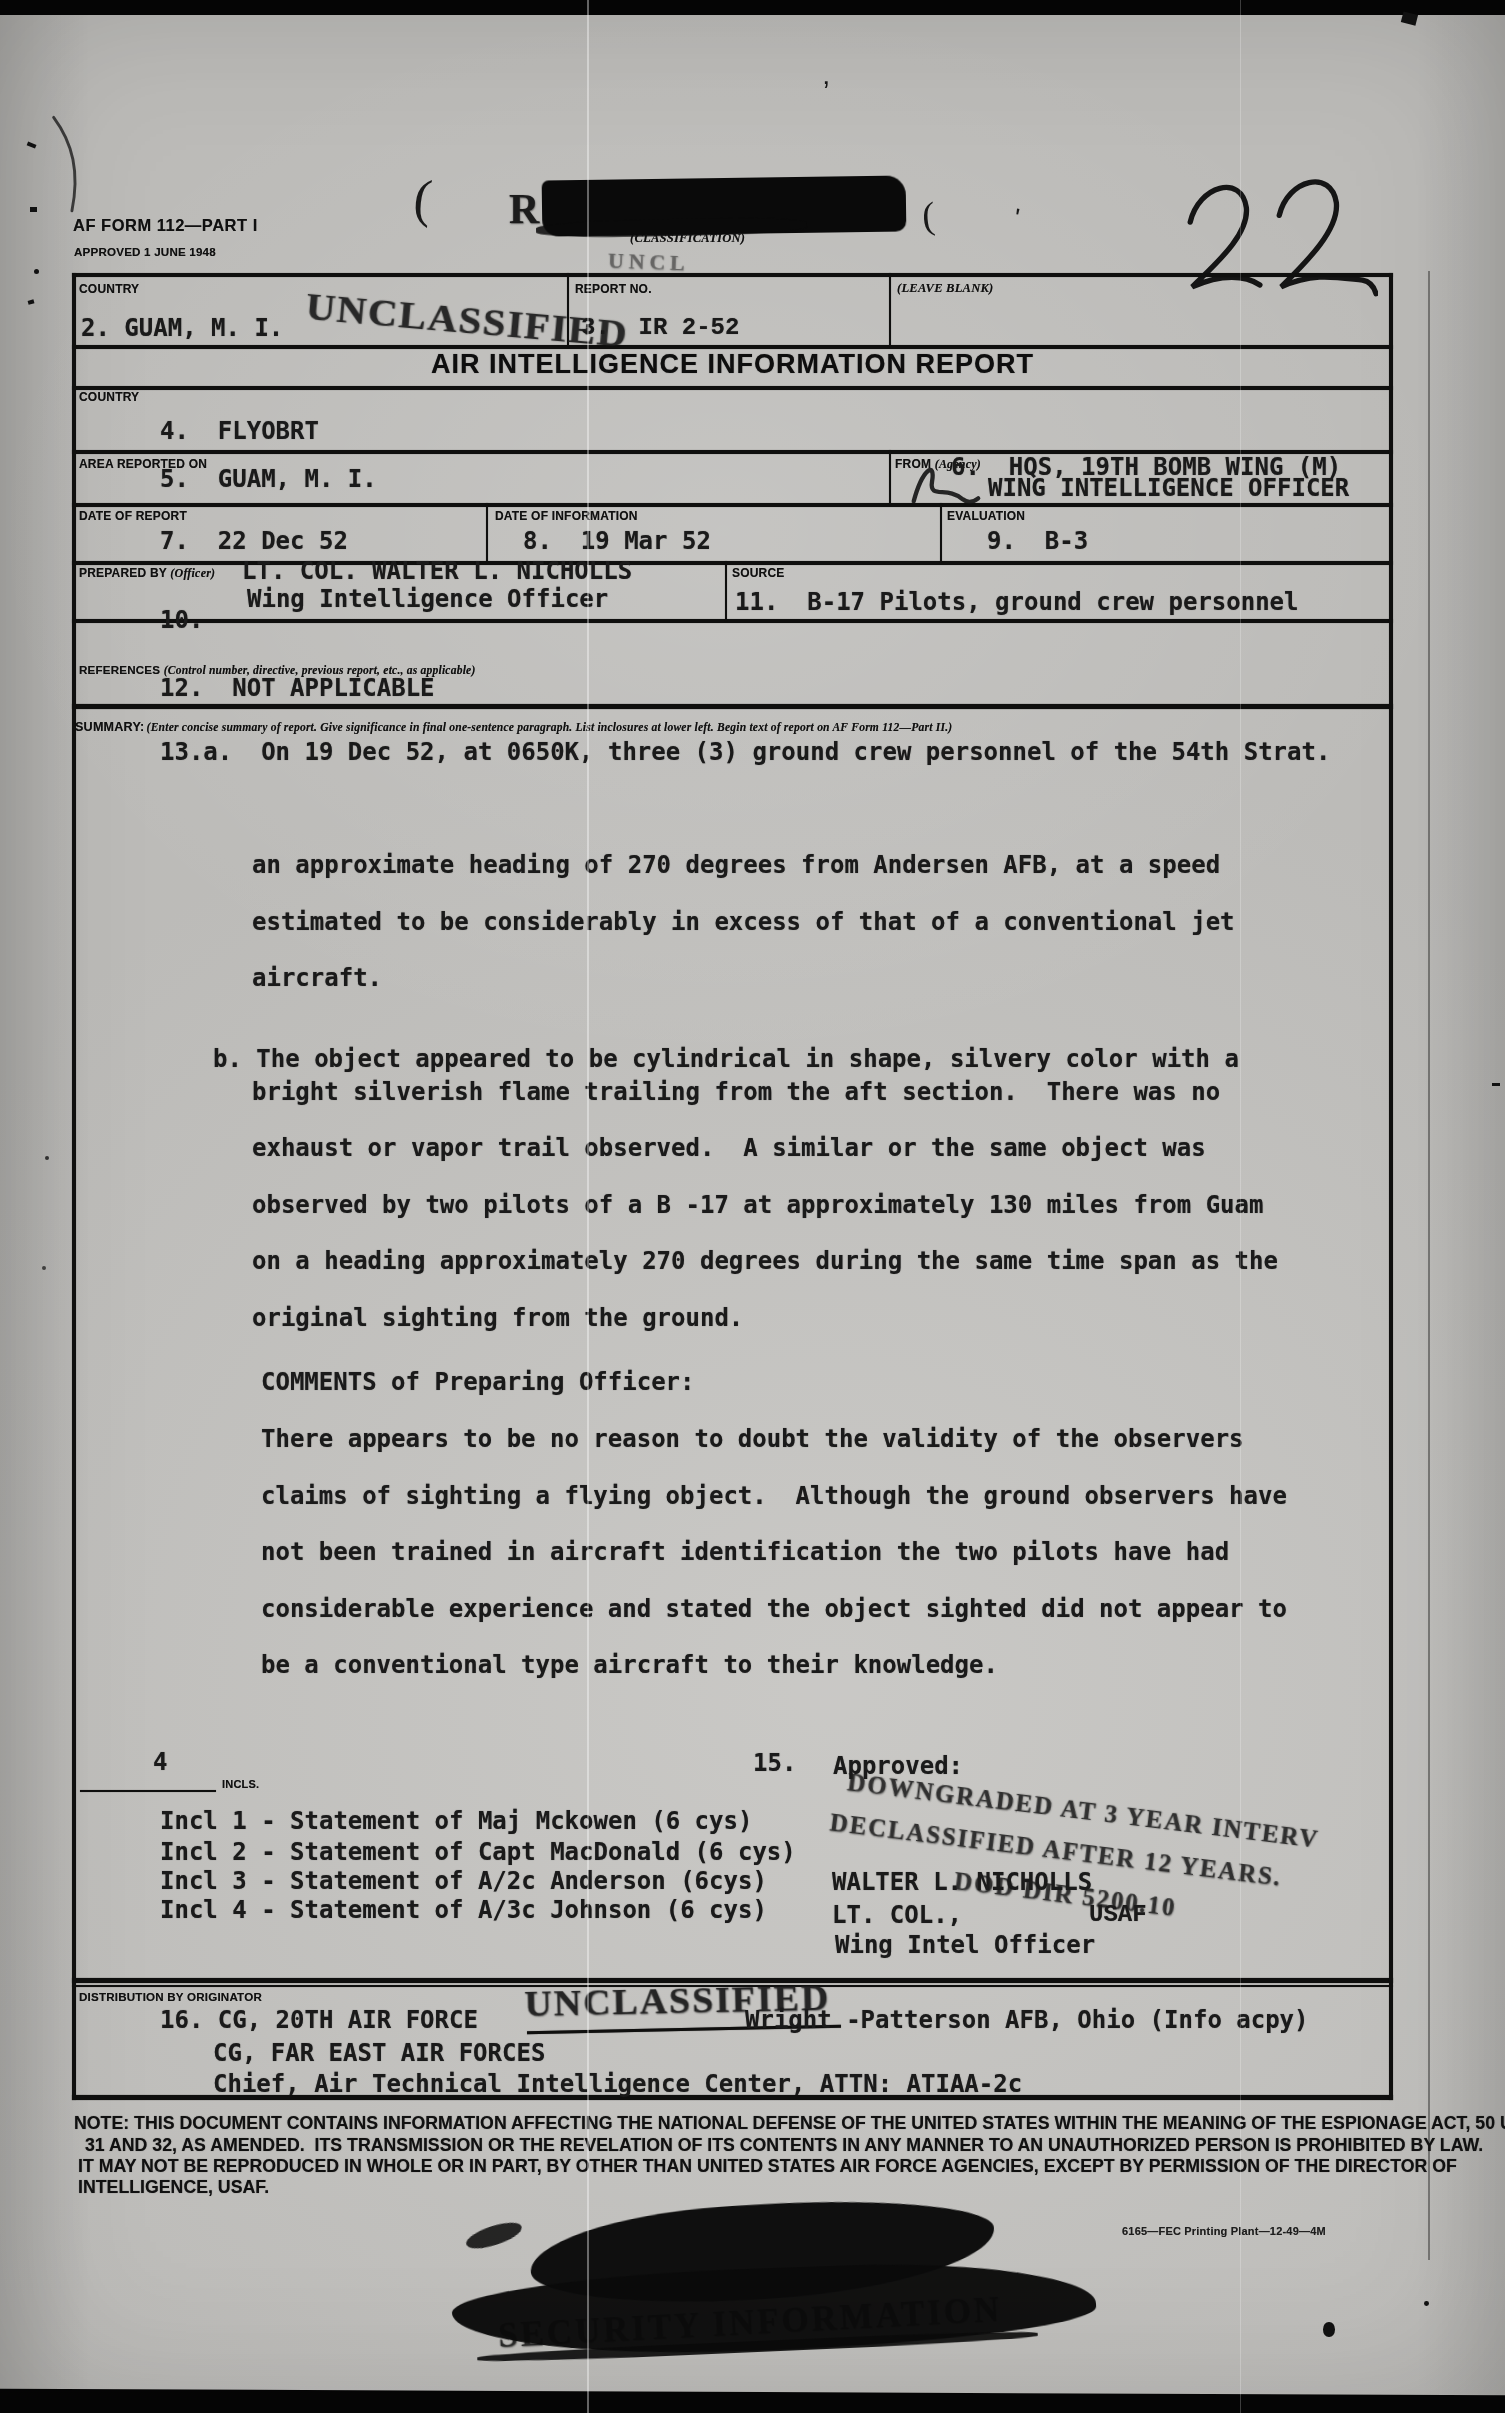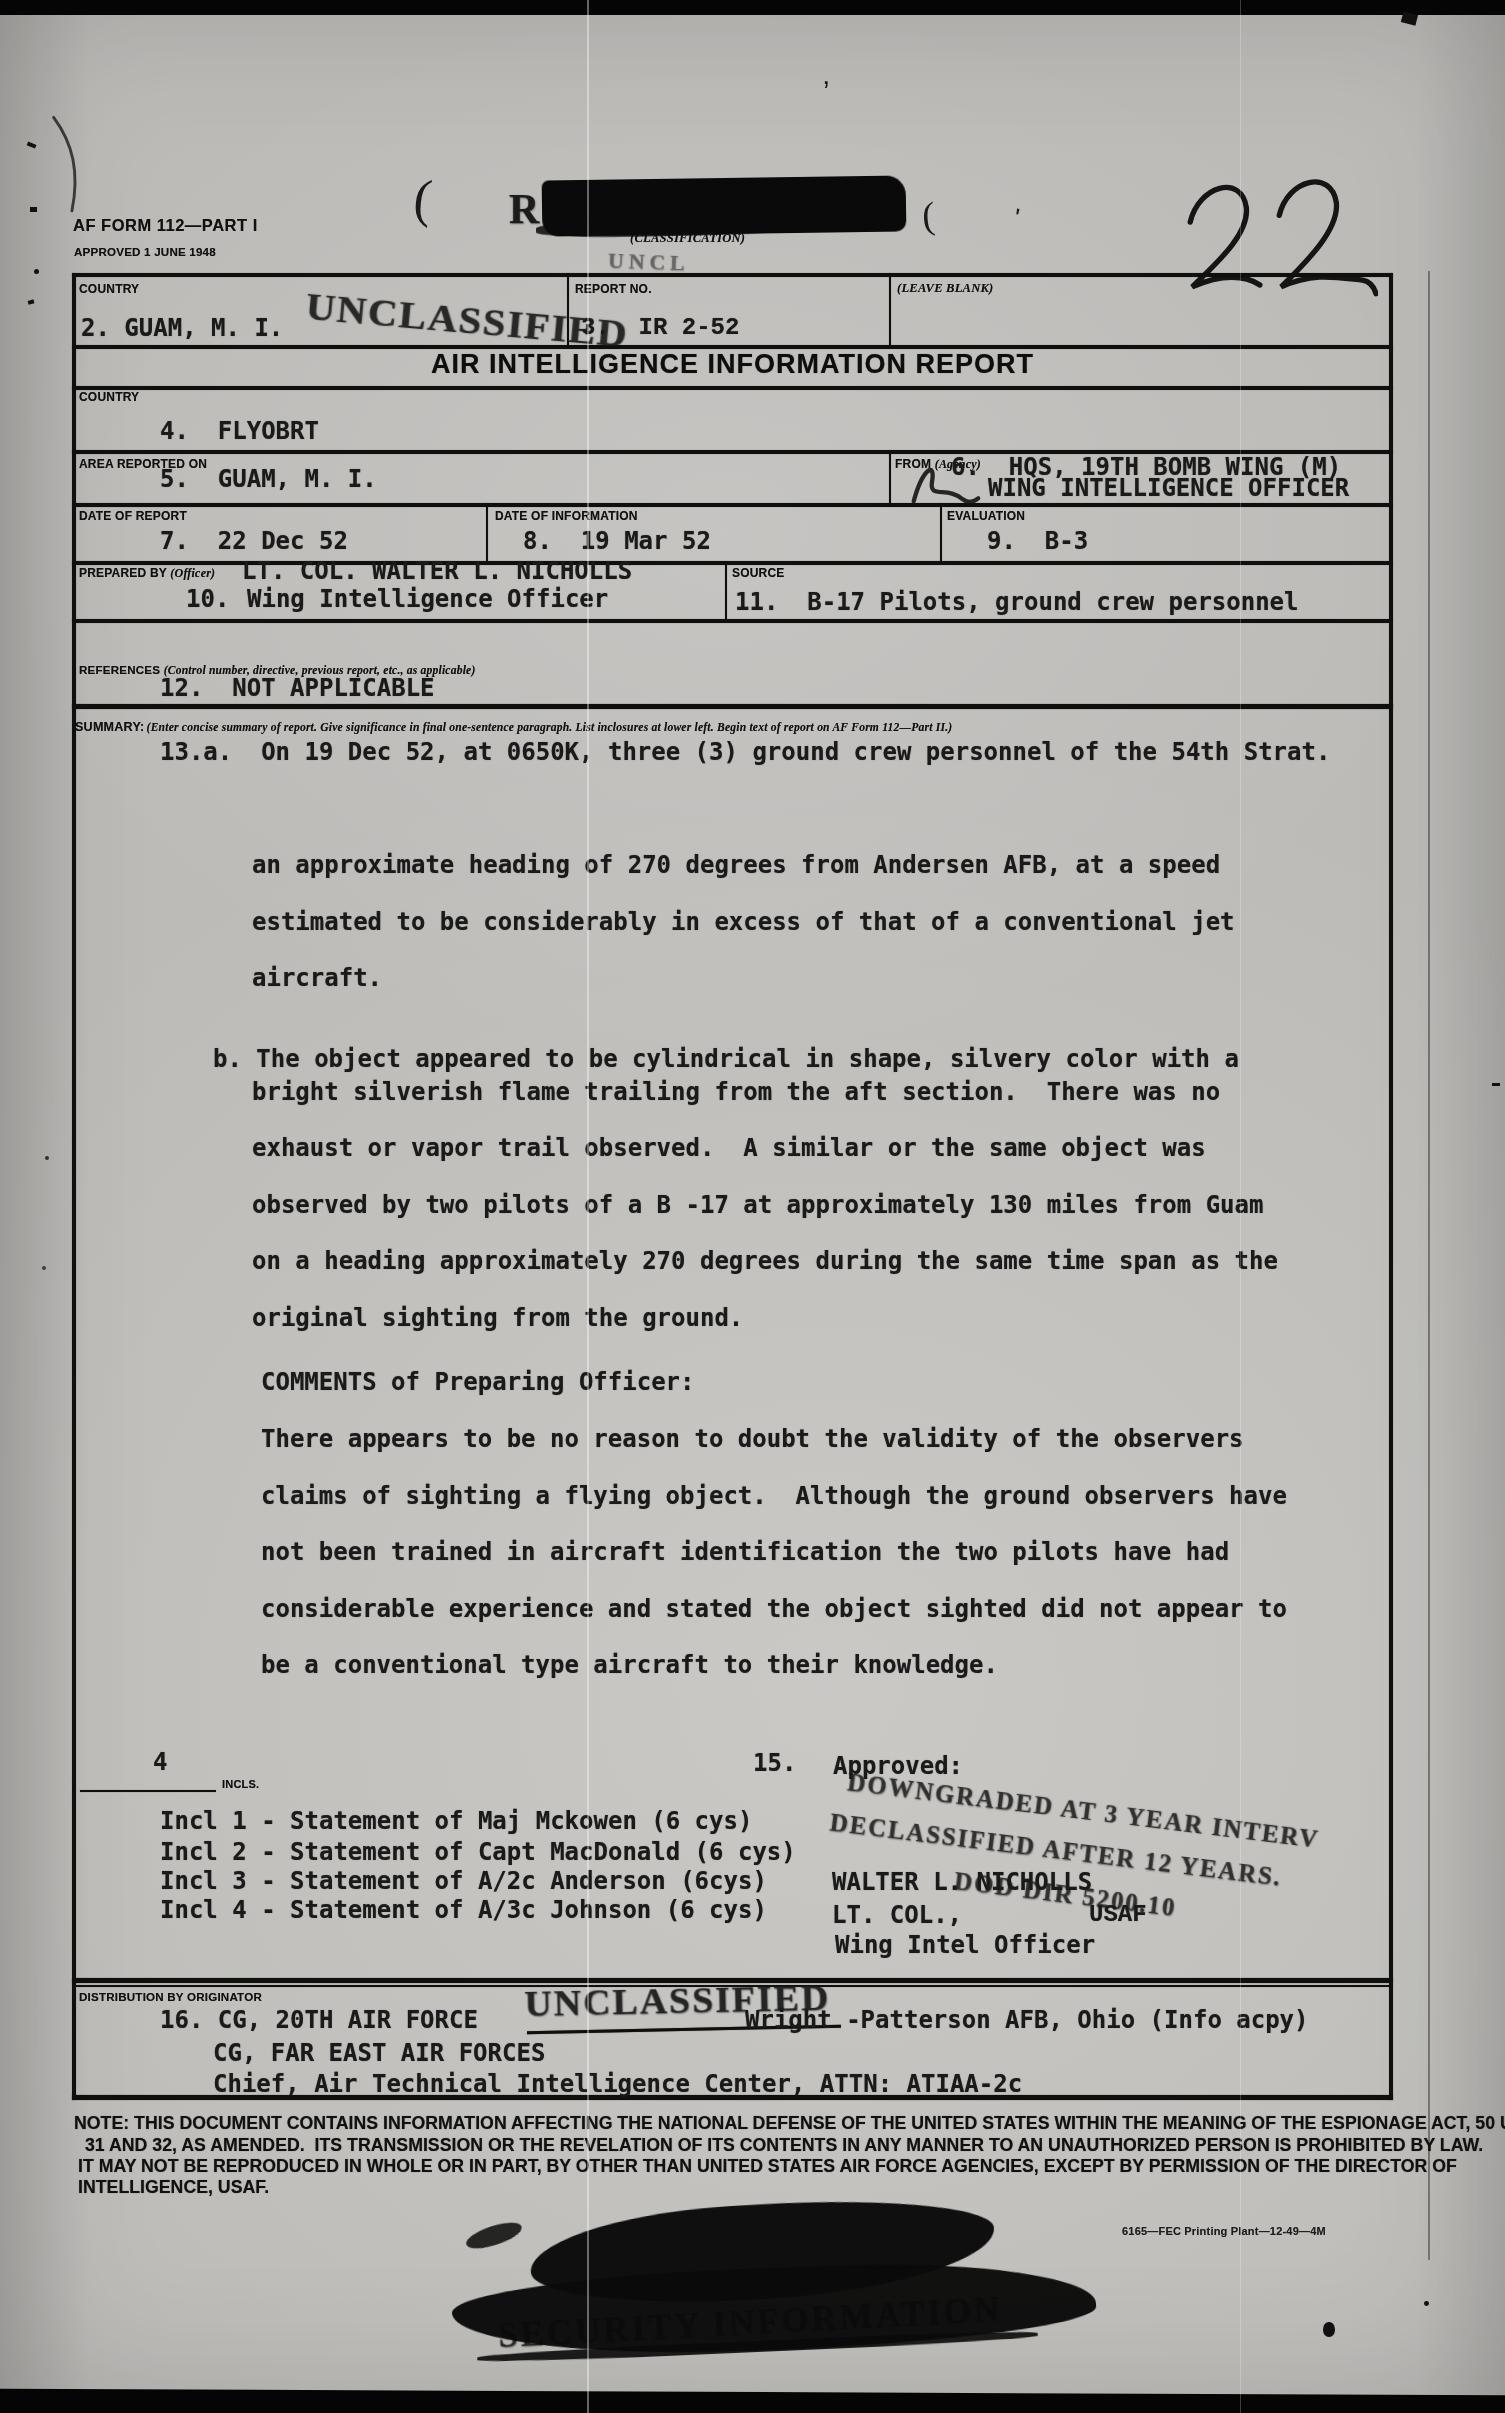--- a/index.html
+++ b/index.html
@@ -114,21 +114,21 @@
 
   <div class="abs lbl" style="left:79px;top:509px;">DATE OF REPORT</div>
   <div class="abs type" style="left:160px;top:527px;">7.  22 Dec 52</div>
   <div class="abs lbl" style="left:495px;top:509px;">DATE OF INFORMATION</div>
   <div class="abs type" style="left:523px;top:527px;">8.  19 Mar 52</div>
   <div class="abs lbl" style="left:947px;top:509px;">EVALUATION</div>
   <div class="abs type" style="left:987px;top:527px;">9.  B-3</div>
 
   <div class="abs lbl" style="left:79px;top:566px;"><span>PREPARED BY</span> <span class="lbl-i">(Officer)</span></div>
   <div class="abs type" style="left:242px;top:557px;">LT. COL. WALTER L. NICHOLLS</div>
-  <div class="abs type" style="left:160px;top:585px;margin-left:26px;">10.</div>
+  <div class="abs type" style="left:160px;top:606px;">10.</div>
   <div class="abs type" style="left:247px;top:585px;">Wing Intelligence Officer</div>
   <div class="abs lbl" style="left:732px;top:566px;">SOURCE</div>
   <div class="abs type" style="left:735px;top:588px;">11.  B-17 Pilots, ground crew personnel</div>
 
   <div class="abs lbl" style="left:79px;top:624px;font-size:11.6px;margin-top:39px;"><span>REFERENCES</span> <span class="lbl-i">(Control number, directive, previous report, etc., as applicable)</span></div>
   <div class="abs type" style="left:160px;top:674px;">12.  NOT APPLICABLE</div>
 
   <div class="abs" style="left:75px;top:720px;width:1306px;">
     <span class="lbl" style="font-size:12.6px;">SUMMARY:</span>
     <span class="lbl lbl-i" style="font-size:11.6px;white-space:normal;">(Enter concise summary of report.  Give significance in final one-sentence paragraph.  List inclosures at lower left.  Begin text of report on AF Form 112—Part II.)</span>

